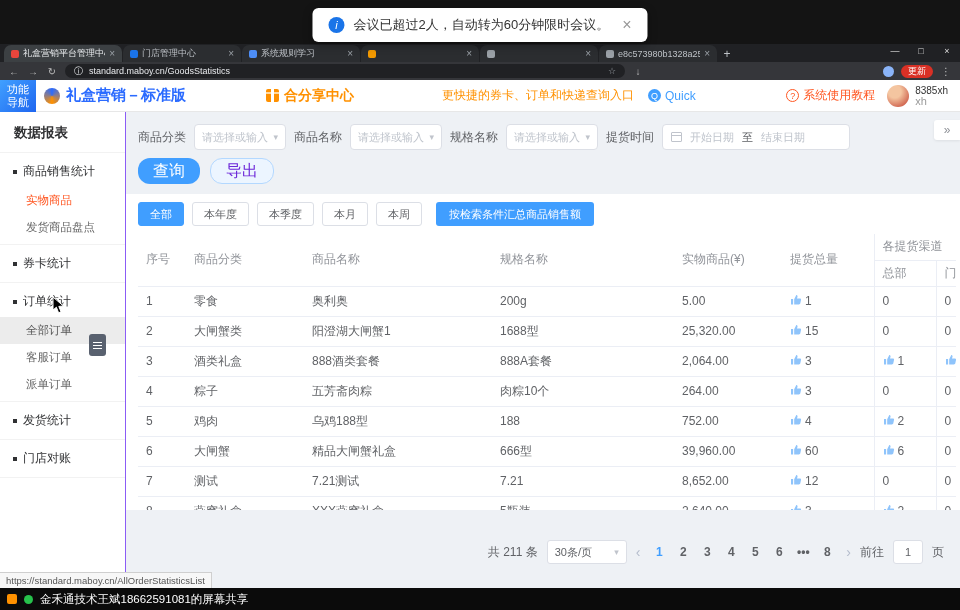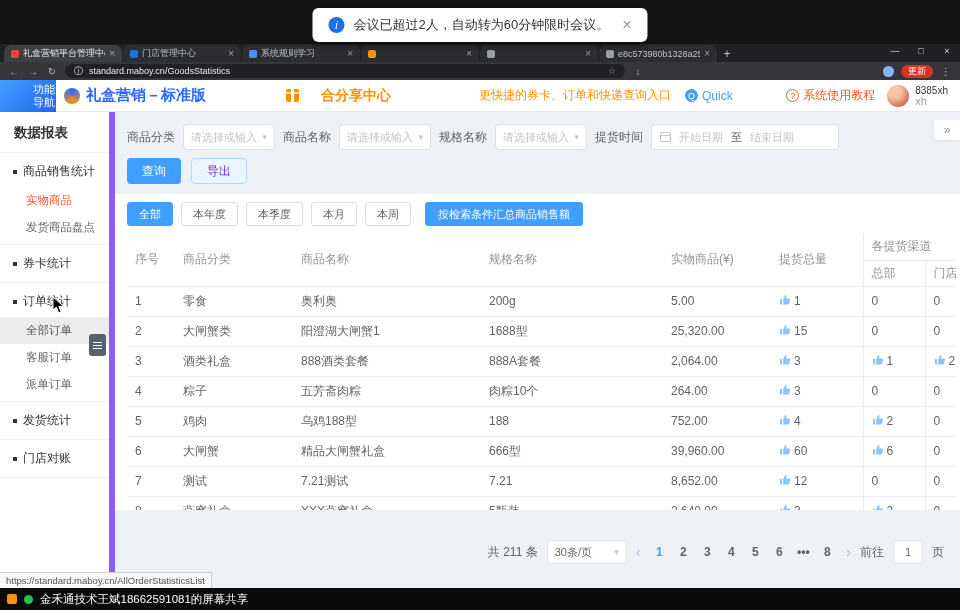--- a/index.html
+++ b/index.html
@@ -28,42 +28,42 @@
   .addressbar{height:18px;background:#35363a;display:flex;align-items:center;gap:7px;padding:0 8px;color:#c6c6c6}
   .nav-ic{font-size:10px;width:12px;text-align:center;color:#bbb;flex:none}
   .url-pill{width:560px;height:14px;background:#202124;border-radius:7px;display:flex;align-items:center;padding:0 9px;font-size:9px;color:#e8eaed;gap:6px}
   .url-text{flex:1;overflow:hidden;white-space:nowrap}
   .pill-star{color:#9aa0a6;font-size:9px}
   .ext-avatar{width:11px;height:11px;border-radius:50%;background:#8ab4f8;flex:none;margin-left:auto}
   .update-btn{background:#d93025;color:#fff;border-radius:7px;height:13px;display:flex;align-items:center;padding:0 7px;font-size:9px;flex:none}
 
   
   .appheader{height:32px;background:#fff;display:flex;align-items:center;border-bottom:1px solid #e7e7e7;position:relative;z-index:5}
-  .nav-square{width:56px;height:32px;background:linear-gradient(135deg,#41a0ff,#1f66f0);color:#fff;display:flex;align-items:center;justify-content:flex-end;flex:none}
+  .nav-square{width:36px;height:32px;background:linear-gradient(135deg,#41a0ff,#1f66f0);color:#fff;display:flex;align-items:center;justify-content:center;flex:none}
   .nav-square span{width:24px;font-size:11px;line-height:13px;text-align:center}
   .app-logo-icon{width:16px;height:16px;border-radius:50%;background:conic-gradient(#2b6bff,#ff9100,#2b6bff);margin-left:8px;flex:none}
   .logo{color:#2b6bff;font-weight:bold;font-size:15px;margin-left:6px;white-space:nowrap}
-  .share-center{display:flex;align-items:center;gap:22px;color:#ff9100;font-weight:bold;font-size:14px;margin-left:80px;white-space:nowrap}
+  .share-center{display:flex;align-items:center;gap:5px;color:#ff9100;font-weight:bold;font-size:14px;margin-left:80px;white-space:nowrap}
   .gift-icon{width:13px;height:13px;background:#ff9100;border-radius:2px;position:relative;flex:none}
   .gift-icon::after{content:"";position:absolute;left:5px;top:0;width:3px;height:13px;background:#fff}
   .gift-icon::before{content:"";position:absolute;left:0;top:3px;width:13px;height:2px;background:#ffd9a0}
   .promo{color:#ff9100;font-size:12px;margin-left:88px;white-space:nowrap}
   .quick{display:flex;align-items:center;gap:4px;color:#409eff;font-size:12px;margin-left:14px;white-space:nowrap}
   .q-icon{width:13px;height:13px;border-radius:50%;background:#409eff;color:#fff;font-size:9px;display:flex;align-items:center;justify-content:center;flex:none}
   .tutorial{margin-left:auto;color:#ff5722;font-size:12px;display:flex;align-items:center;gap:4px;white-space:nowrap}
   .tut-icon{width:13px;height:13px;border-radius:50%;border:1px solid #ff5722;color:#ff5722;font-size:9px;display:flex;align-items:center;justify-content:center;flex:none}
   .avatar{width:22px;height:22px;border-radius:50%;background:radial-gradient(circle at 35% 30%,#f4c5a0 30%,#c0392b);margin-left:12px;flex:none}
   .user-block{margin:0 12px 0 6px;font-size:10px;color:#333;line-height:11px}
   .user-sub{color:#999;font-size:11px}
 
   
   .content{display:flex;height:476px;position:relative}
 
   
-  .sidebar{width:115px;background:#fff;border-right:6px solid #8b5cf6;flex:none;overflow:hidden}
+  .sidebar{width:126px;background:#fff;border-right:1px solid #8b5cf6;flex:none;overflow:hidden}
   .sb-title{font-size:13.5px;font-weight:bold;color:#303133;padding:12px 0 10px 14px;border-bottom:1px solid #f2f2f2}
   .sb-group{border-bottom:1px solid #f2f2f2;padding:3px 0}
   .sb-group-label{display:flex;align-items:center;gap:6px;padding:7px 0 7px 13px;color:#303133;font-size:12px;white-space:nowrap}
   .bullet{width:4px;height:4px;background:#303133;flex:none}
   .sb-item{padding:6px 0 6px 26px;color:#666;font-size:11.5px;white-space:nowrap}
   .sb-item.active{color:#ff5722}
   .sb-item.hover{background:#ececec;color:#555}
   .side-handle{position:absolute;left:89px;top:222px;width:17px;height:22px;background:#59616f;border-radius:3px;display:flex;flex-direction:column;justify-content:center;align-items:center;gap:2px;z-index:8}
   .side-handle i{width:9px;height:1px;background:#fff}
 
@@ -74,21 +74,21 @@
   .f-label{color:#606266;font-size:12px;white-space:nowrap}
   .f-select{width:92px;height:26px;background:#fff;border:1px solid #dcdfe6;border-radius:4px;display:flex;align-items:center;justify-content:space-between;padding:0 7px;font-size:11px}
   .ph{color:#bfc4cc;white-space:nowrap}
   .chev{color:#c0c4cc;font-size:9px}
   .date-range{width:188px;height:26px;background:#fff;border:1px solid #dcdfe6;border-radius:4px;display:flex;align-items:center;gap:8px;padding:0 8px;font-size:11px}
   .cal-icon{width:11px;height:10px;border:1px solid #c0c4cc;border-radius:1px;position:relative;flex:none}
   .cal-icon::after{content:"";position:absolute;left:0;top:2px;width:100%;height:1px;background:#c0c4cc}
   .date-sep{color:#606266}
   .btn-row{display:flex;gap:10px;margin:0 0 10px 12px}
   button{font-family:inherit;border:none;cursor:pointer}
-  .btn{height:26px;padding:0 15px;border-radius:4px;font-size:12px;display:flex;align-items:center}
+  .btn{height:26px;padding:0 15px;border-radius:12px;font-size:16px;display:flex;align-items:center}
   .btn-primary{background:#409eff;color:#fff}
   .btn-plain{background:#ecf5ff;border:1px solid #b3d8ff;color:#6d28d9}
 
   .card{background:#fff;padding:8px 4px 0 12px;overflow:hidden}
   .range-row{display:flex;gap:8px;margin-bottom:8px;align-items:center}
   .rtab{height:24px;padding:0 11px;border:1px solid #dcdfe6;border-radius:3px;background:#fff;color:#606266;font-size:11px;display:flex;align-items:center}
   .rtab.active{background:#409eff;border-color:#409eff;color:#fff}
   .summary-btn{height:24px;padding:0 13px;background:#409eff;color:#fff;border-radius:3px;font-size:11px;margin-left:6px;display:flex;align-items:center}
 
   .table-wrap{height:276px;overflow:hidden}

